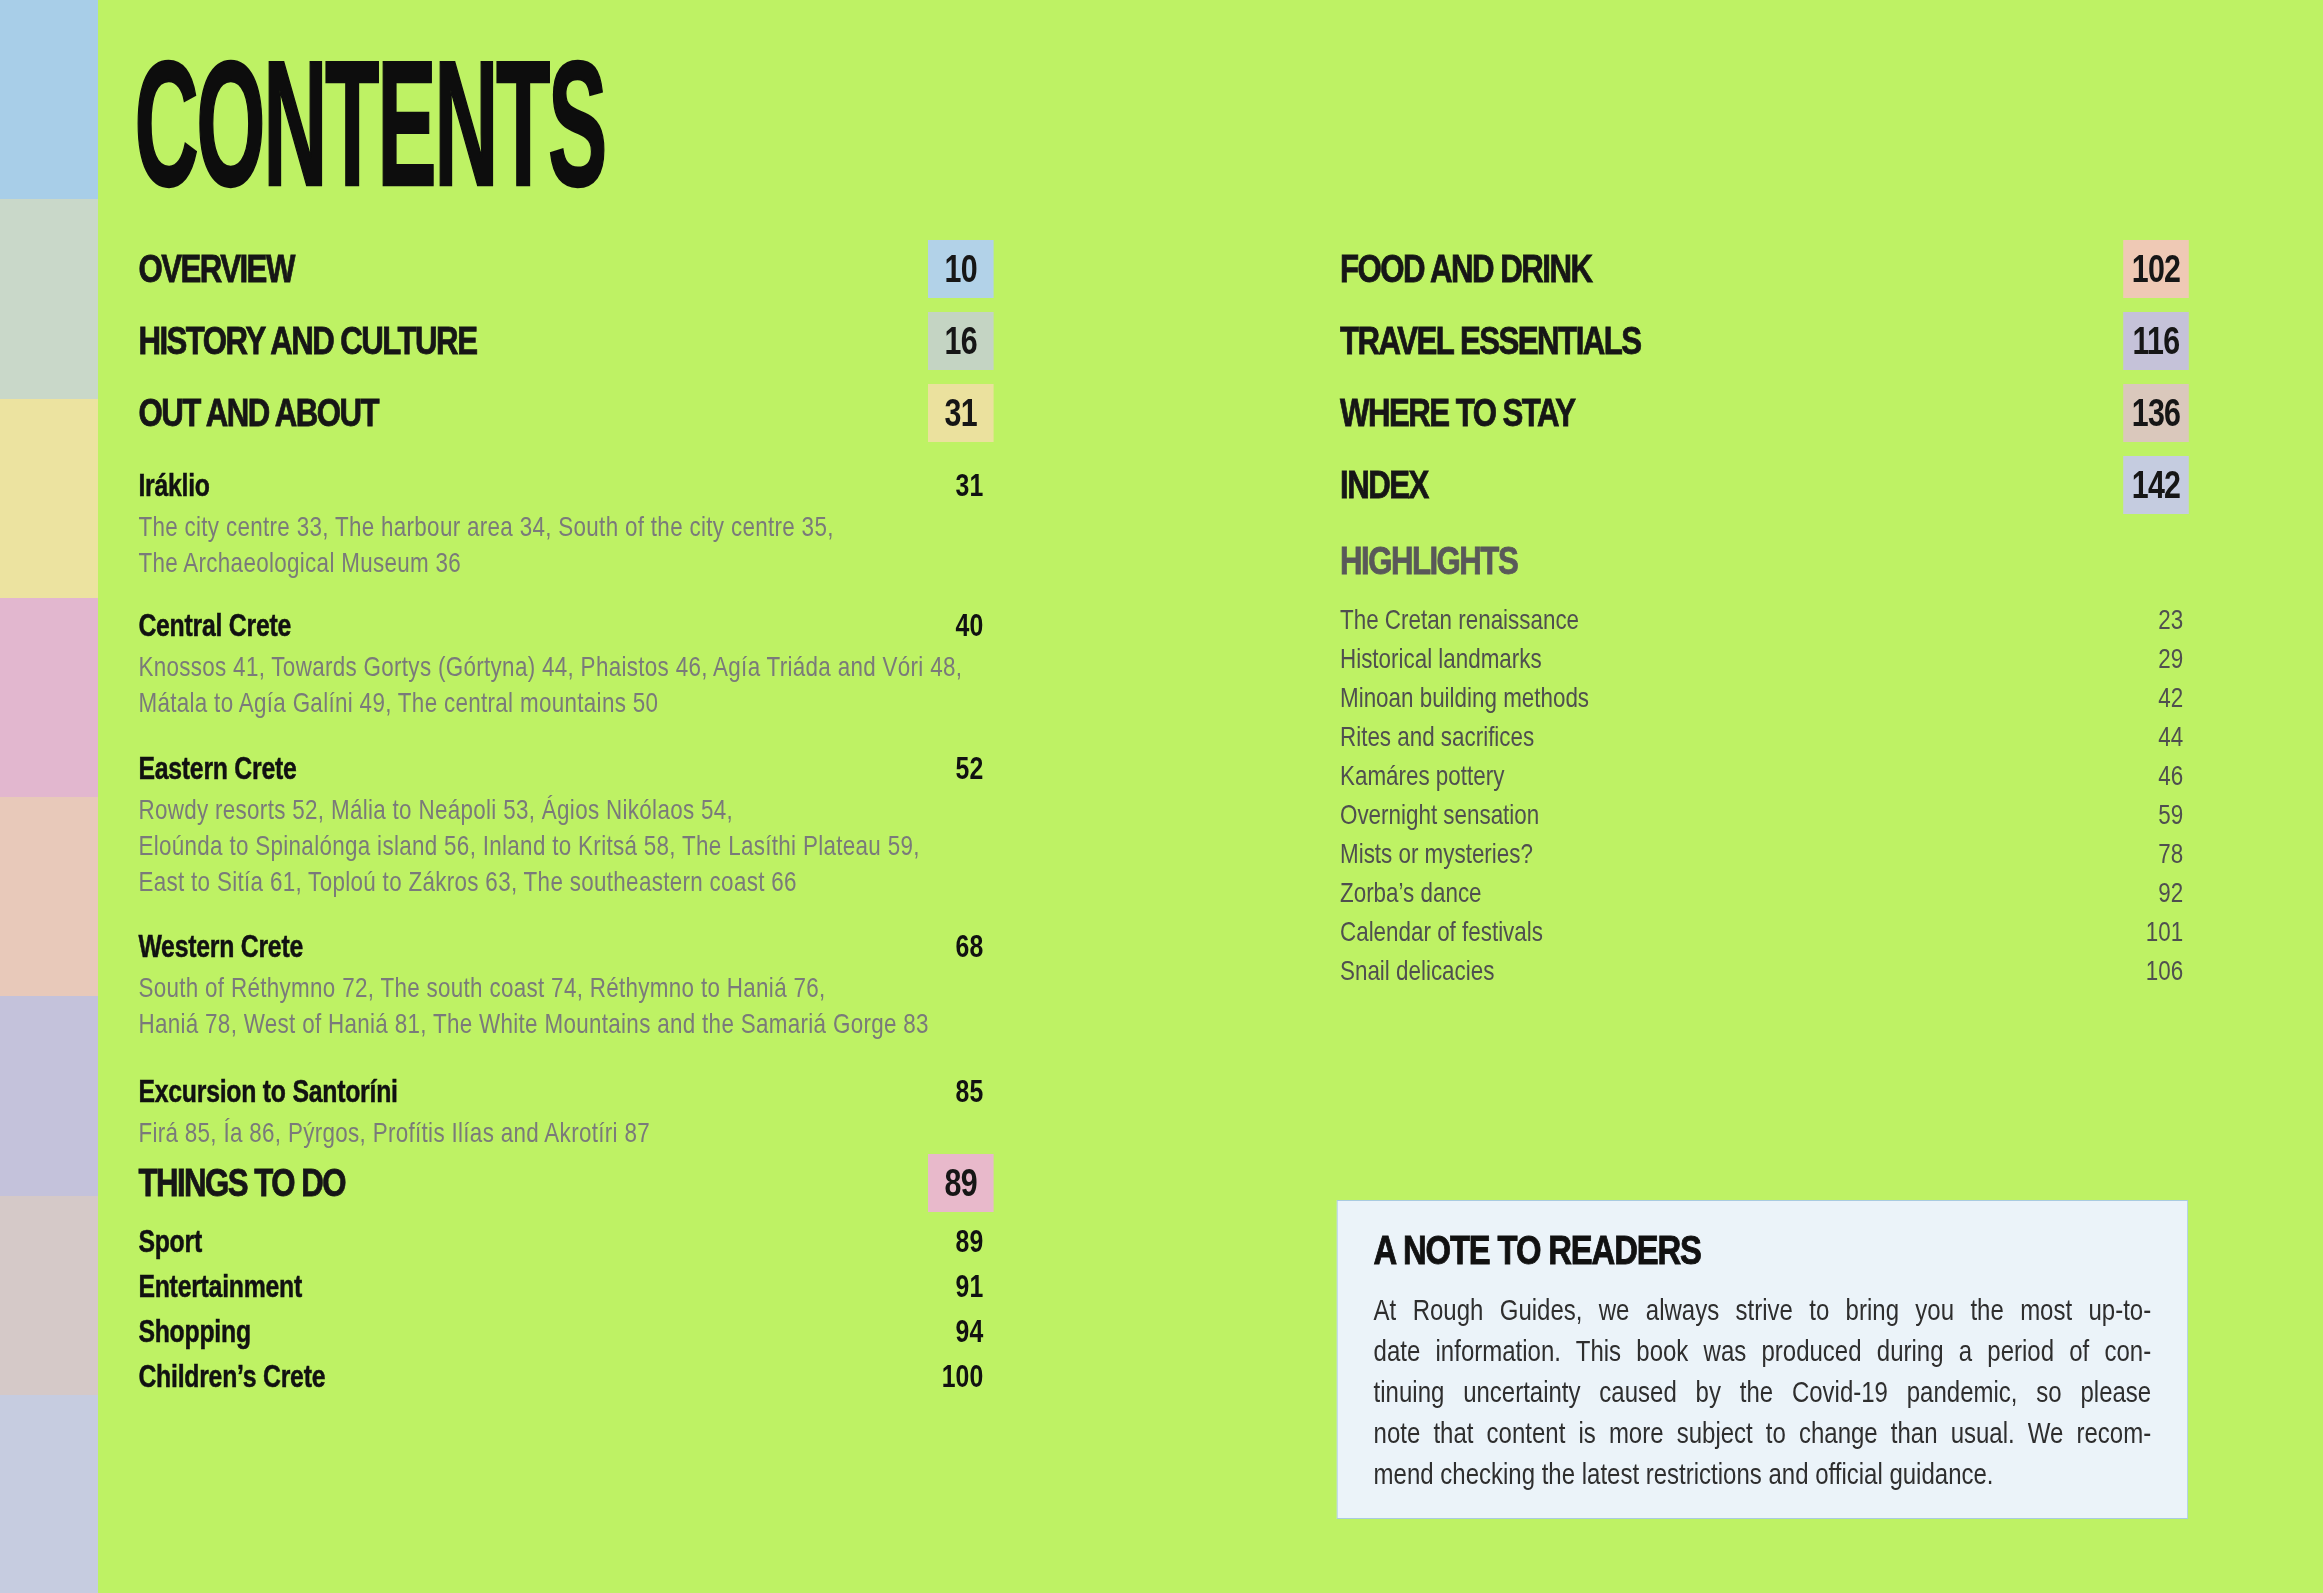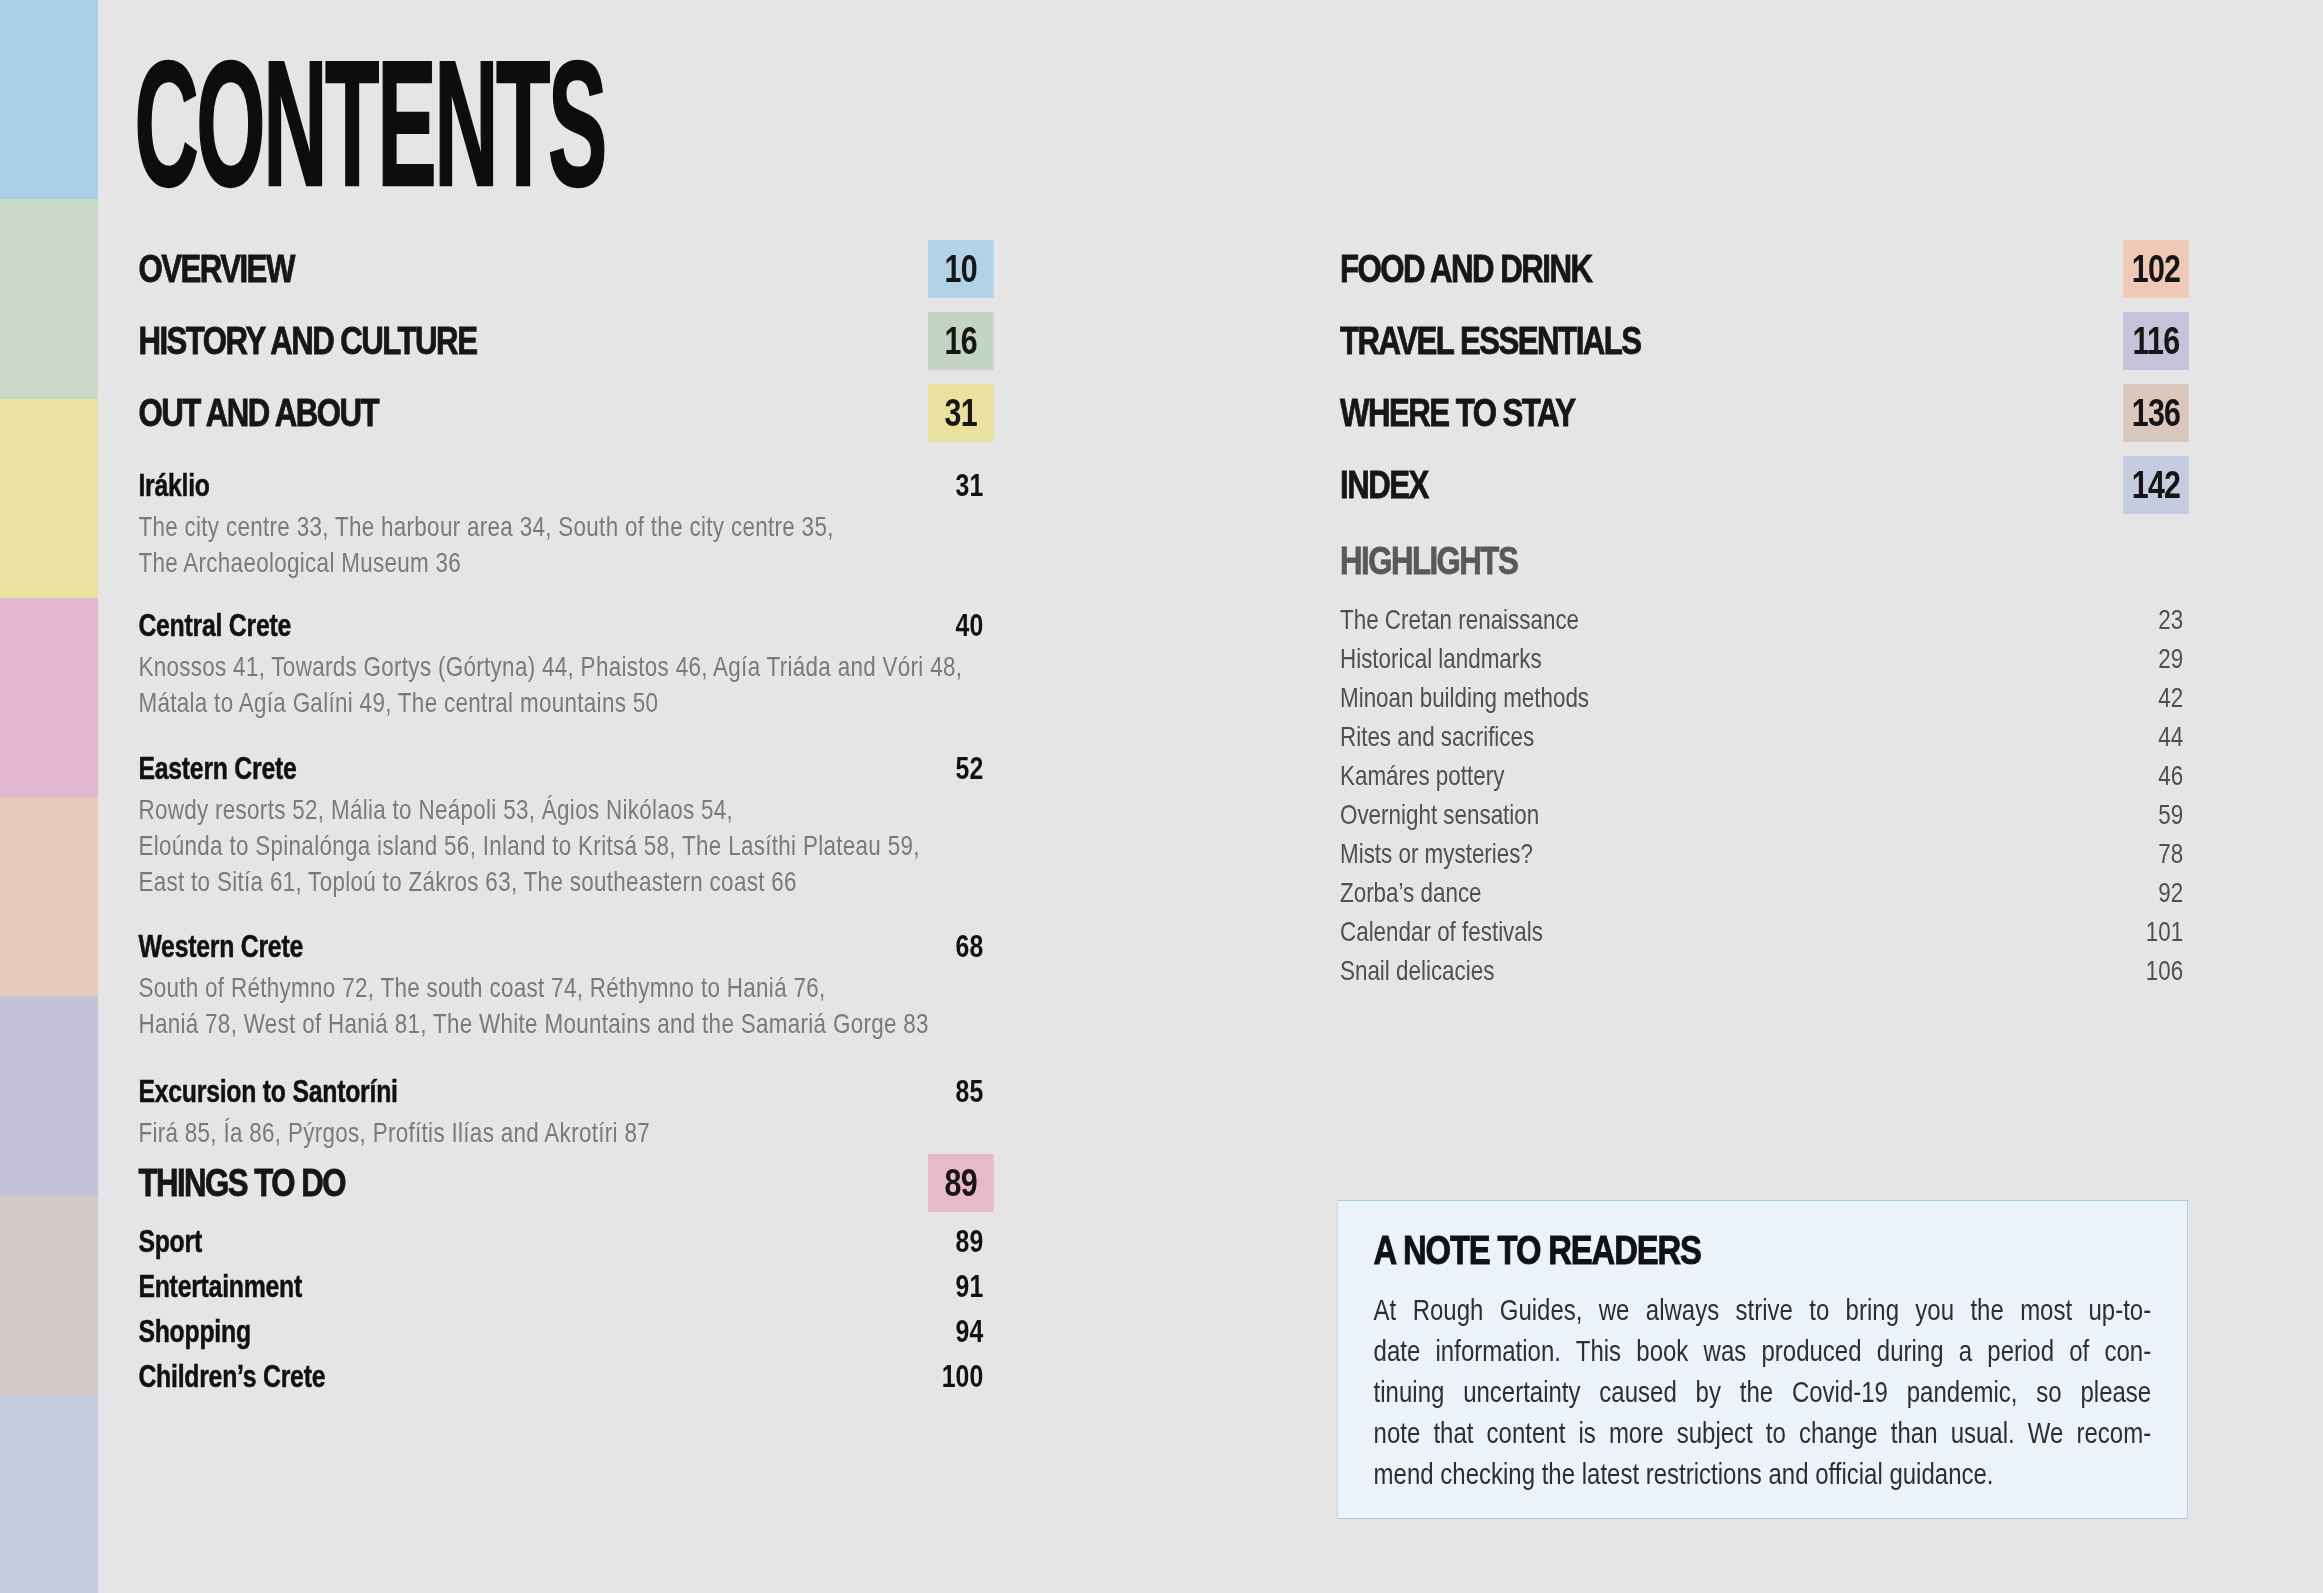--- a/index.html
+++ b/index.html
@@ -1,17 +1,17 @@
 <!DOCTYPE html>
 <html style="font-size:15px"><head>
 <meta charset="utf-8">
 <style>
   html,body{margin:0;padding:0;background:#ffffff;}
   .page{
-    position:relative;width:2324px;height:1594px;background:#e5e5e5;
+    position:relative;width:2324px;height:1594px;background:#bef264;
     overflow:hidden;font-family:"Liberation Sans","DejaVu Sans",sans-serif;
     -webkit-font-smoothing:antialiased;
   }
   
   .strip{position:absolute;left:0;top:0;width:98px;height:1594px;display:flex;flex-direction:column;}
   .strip .block{flex:1 1 0;}
   
   .content{
     position:absolute;left:0;top:0;width:2904px;height:1594px;
     transform:scaleX(0.8);transform-origin:left top;

